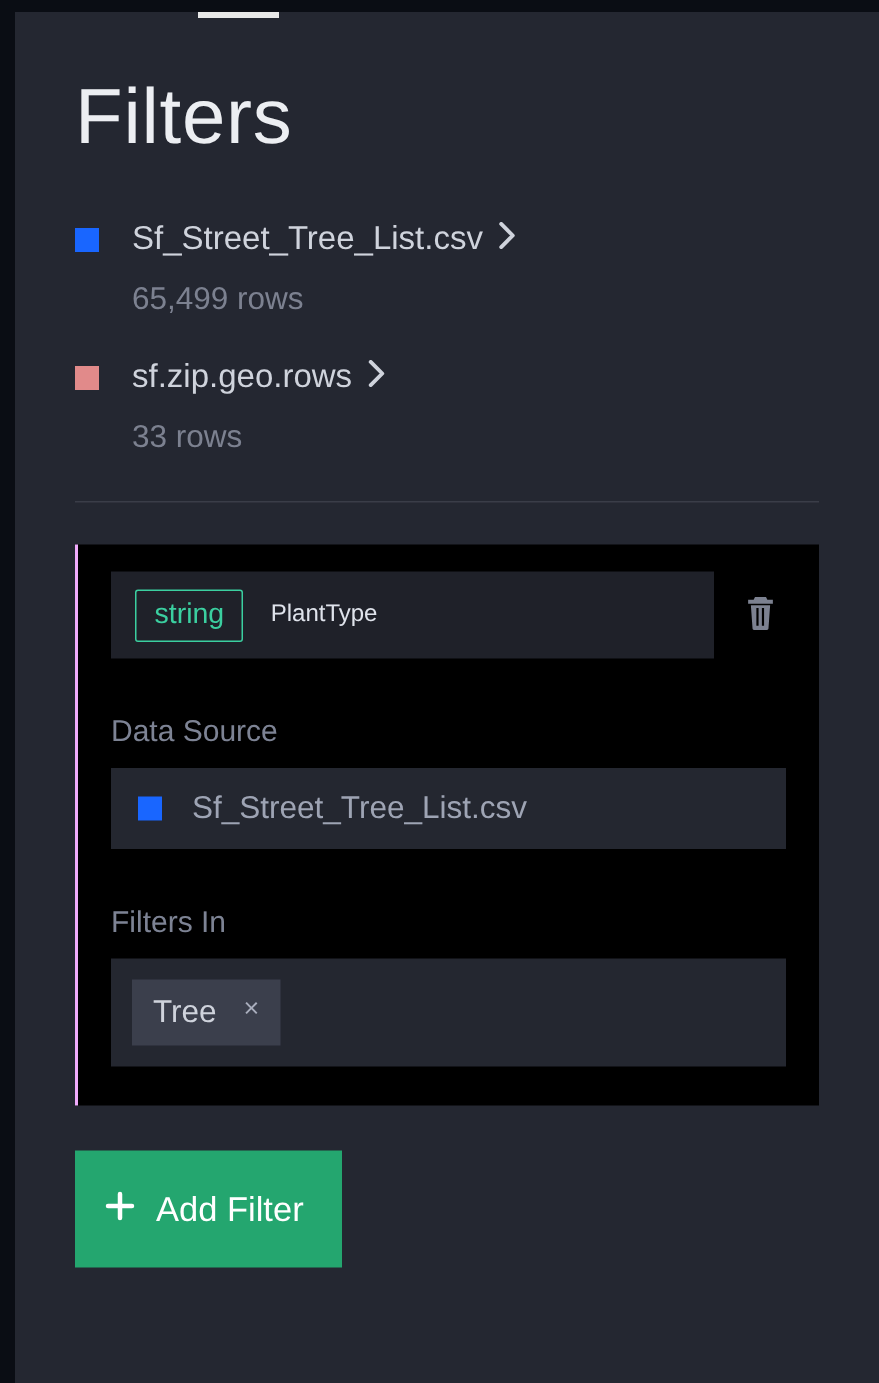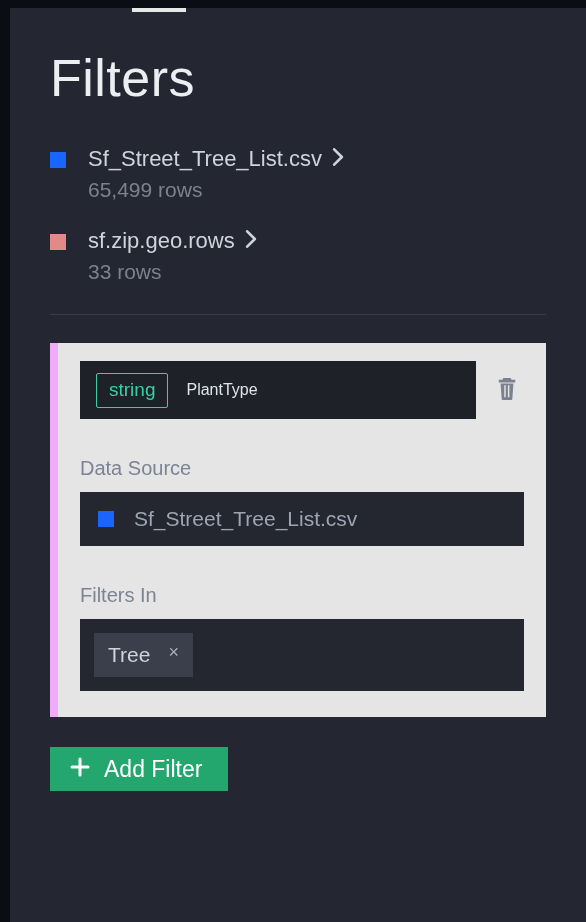--- a/index.html
+++ b/index.html
@@ -58,30 +58,30 @@
   font-weight: 400;
 }
 .chevron {
   margin-left: 10px;
   color: #cfd3dc;
 }
 .chevron svg { width: 12px; height: 18px; }
 .dataset-rows {
   color: #7c8190;
   font-size: 21px;
-  margin-top: 6px;
+  margin-top: 16px;
 }
 .divider {
   height: 1px;
   background: #3a3d48;
   margin: 10px 0 28px 0;
 }
 .filter-card {
-  background: #e5e5e5;
-  border-left: 8px solid #f0abfc;
+  background: #000000;
+  border-left: 2px solid #f0abfc;
   padding: 18px 22px 26px 22px;
   position: relative;
 }
 .field-row {
   display: flex;
   align-items: center;
   gap: 14px;
 }
 .field-select {
   background: #1f2129;
@@ -144,21 +144,21 @@
 .chip-remove {
   color: #a9aebd;
   font-size: 18px;
   cursor: pointer;
   line-height: 1;
 }
 .add-filter-btn {
   background: #24a66f;
   color: #ffffff;
   border: none;
-  height: 44px;
+  height: 78px;
   padding: 0 26px 0 20px;
   display: inline-flex;
   align-items: center;
   gap: 14px;
   font-size: 23px;
   font-weight: 500;
   cursor: pointer;
   margin-top: 30px;
 }
 .plus-icon svg { width: 20px; height: 20px; }

